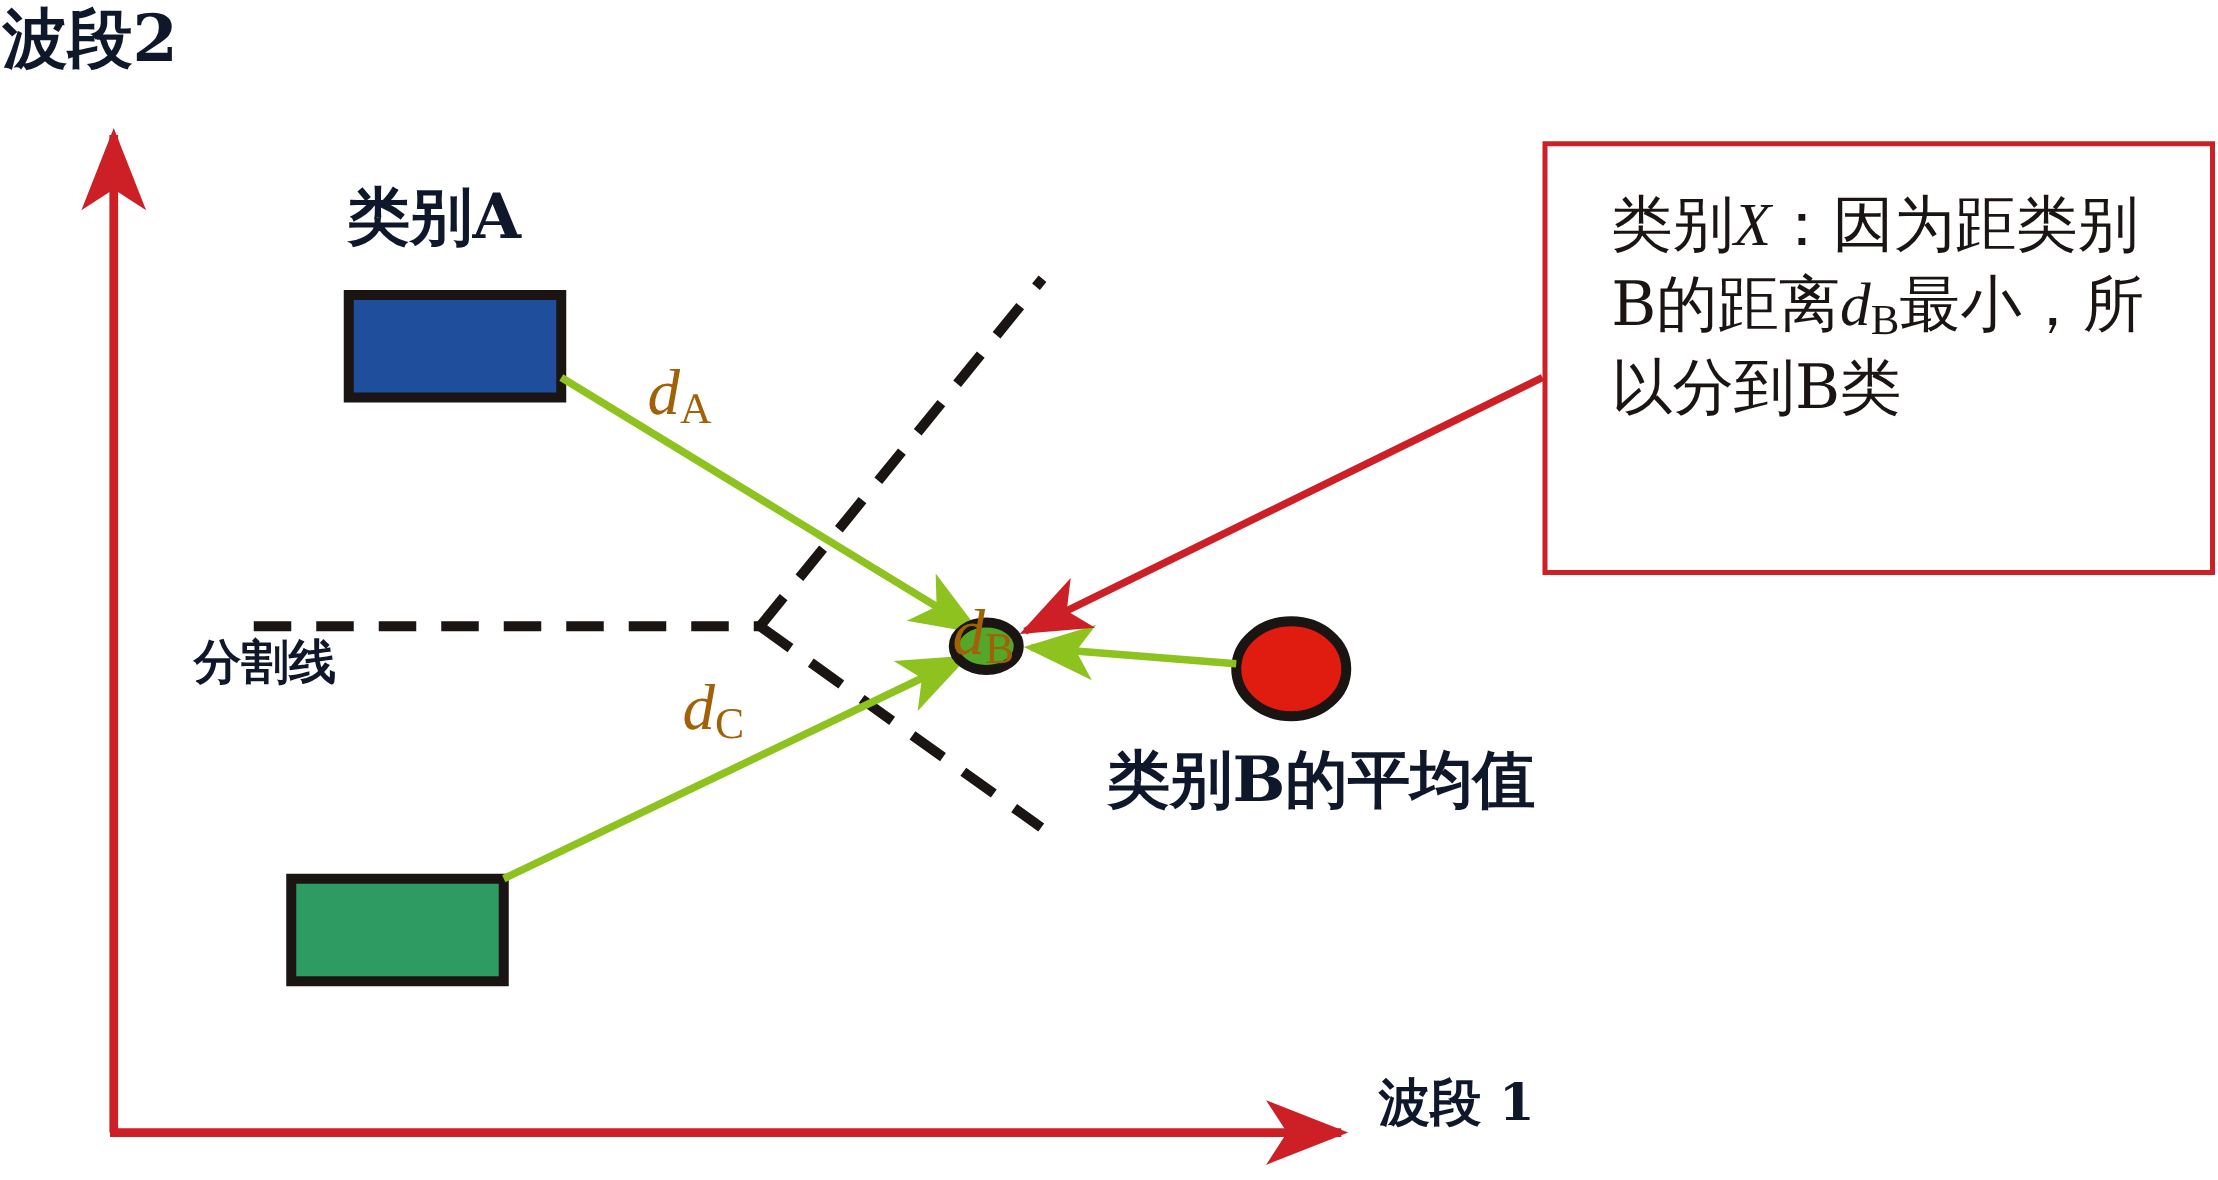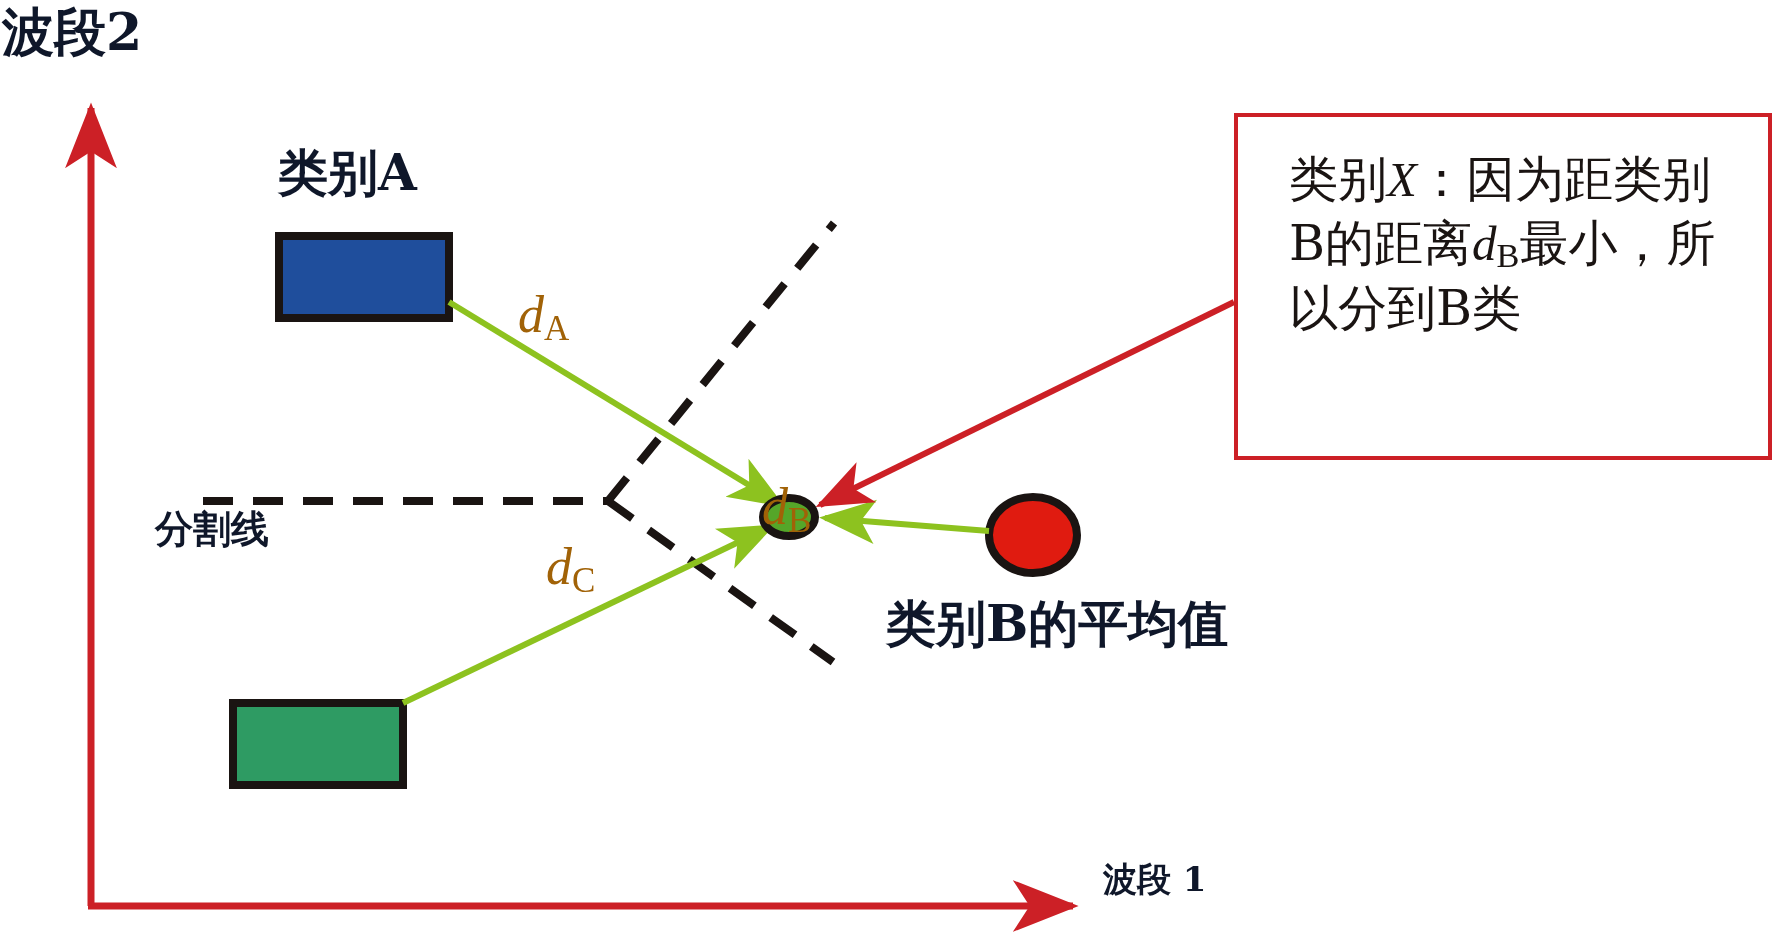--- a/index.html
+++ b/index.html
@@ -30,21 +30,21 @@
     position: absolute;
     color: #0f172a;
     white-space: nowrap;
     line-height: 1.0;
     font-family: "Liberation Serif", "DejaVu Serif", serif;
     font-weight: bold;
   }
   .cjk { font-family: "DejaVu Serif", "Liberation Serif", serif; }
 
   #axis-y-label { left: 2px; top: 6px; font-size: 52px; }
-  #axis-x-label { left: 1103px; top: 862px; font-size: 34px; }
+  #axis-x-label { left: 1103px; top: 862px; font-size: 41px; }
 
   #label-class-a { left: 278px; top: 148px; font-size: 50px; }
   #label-class-c { left: 217px; top: 793px; font-size: 50px; }
   #label-divider { left: 155px; top: 510px; font-size: 38px; }
   #label-class-b-mean { left: 886px; top: 599px; font-size: 50px; }
 
   .dist {
     position: absolute;
     font-size: 50px;
     color: #a16207;

